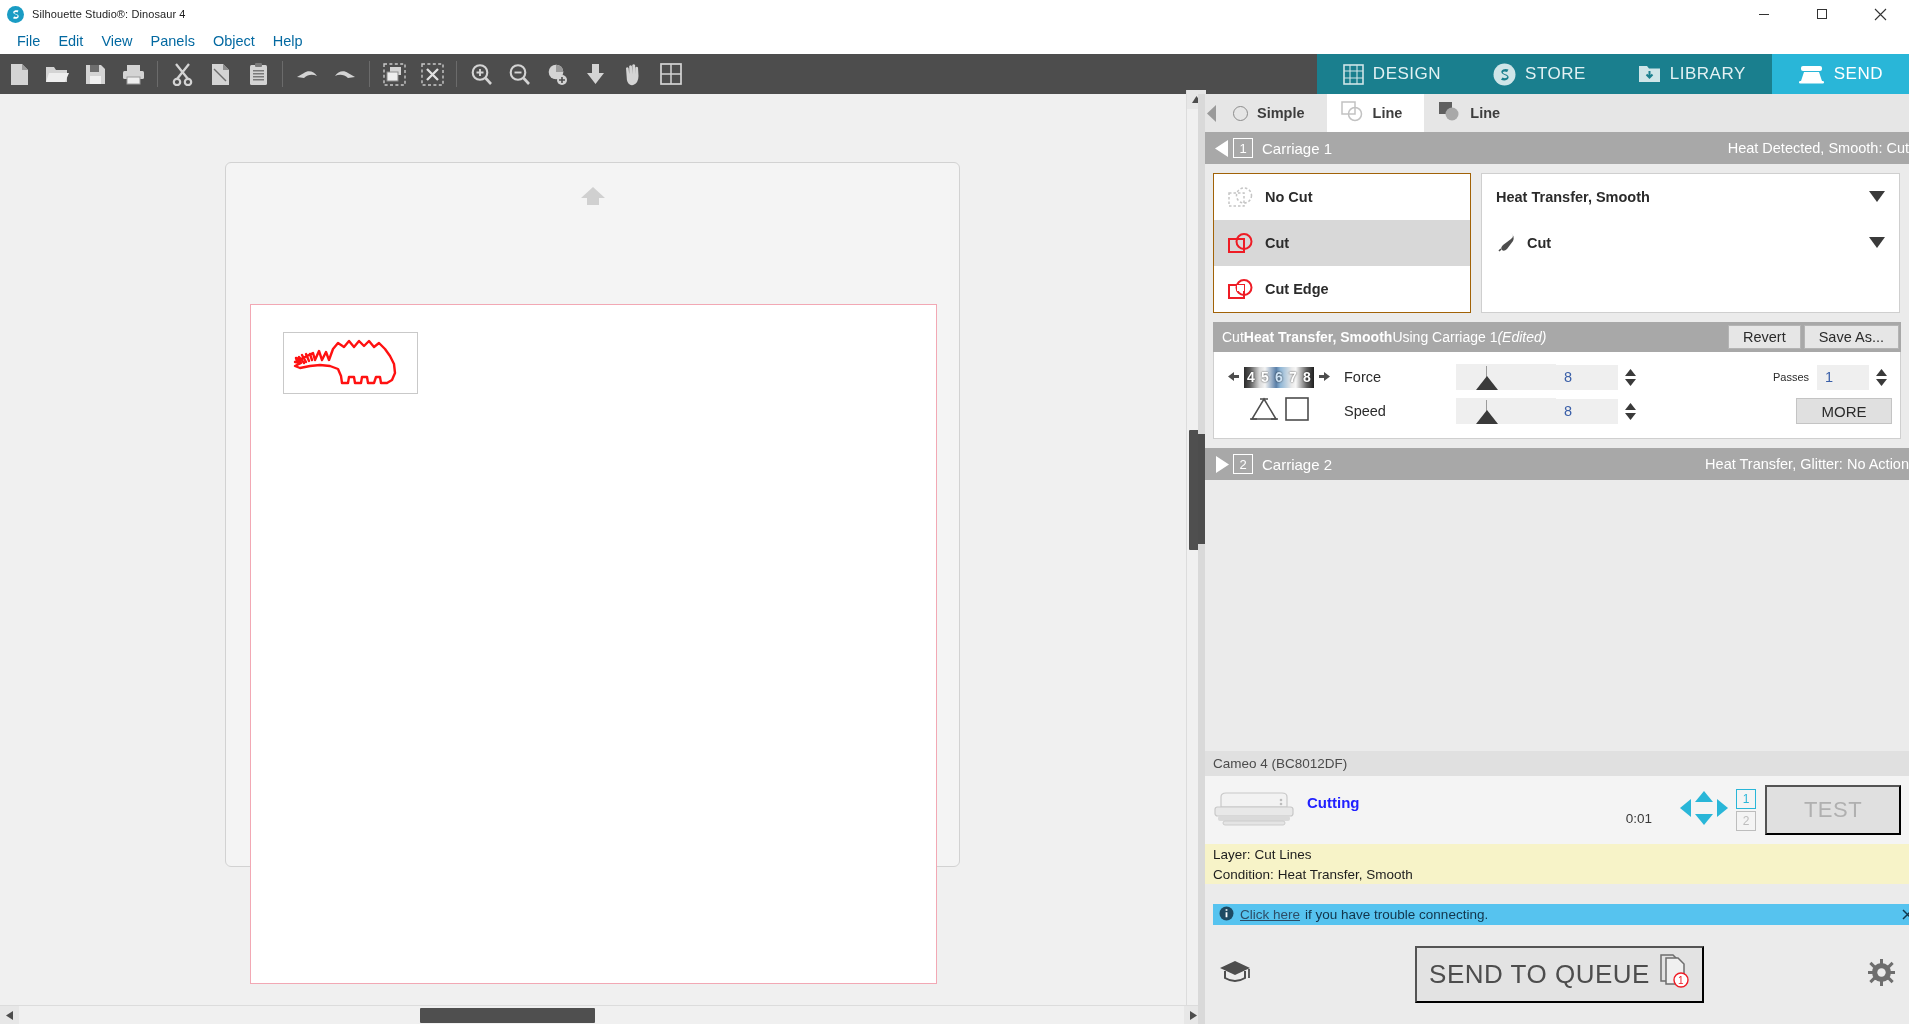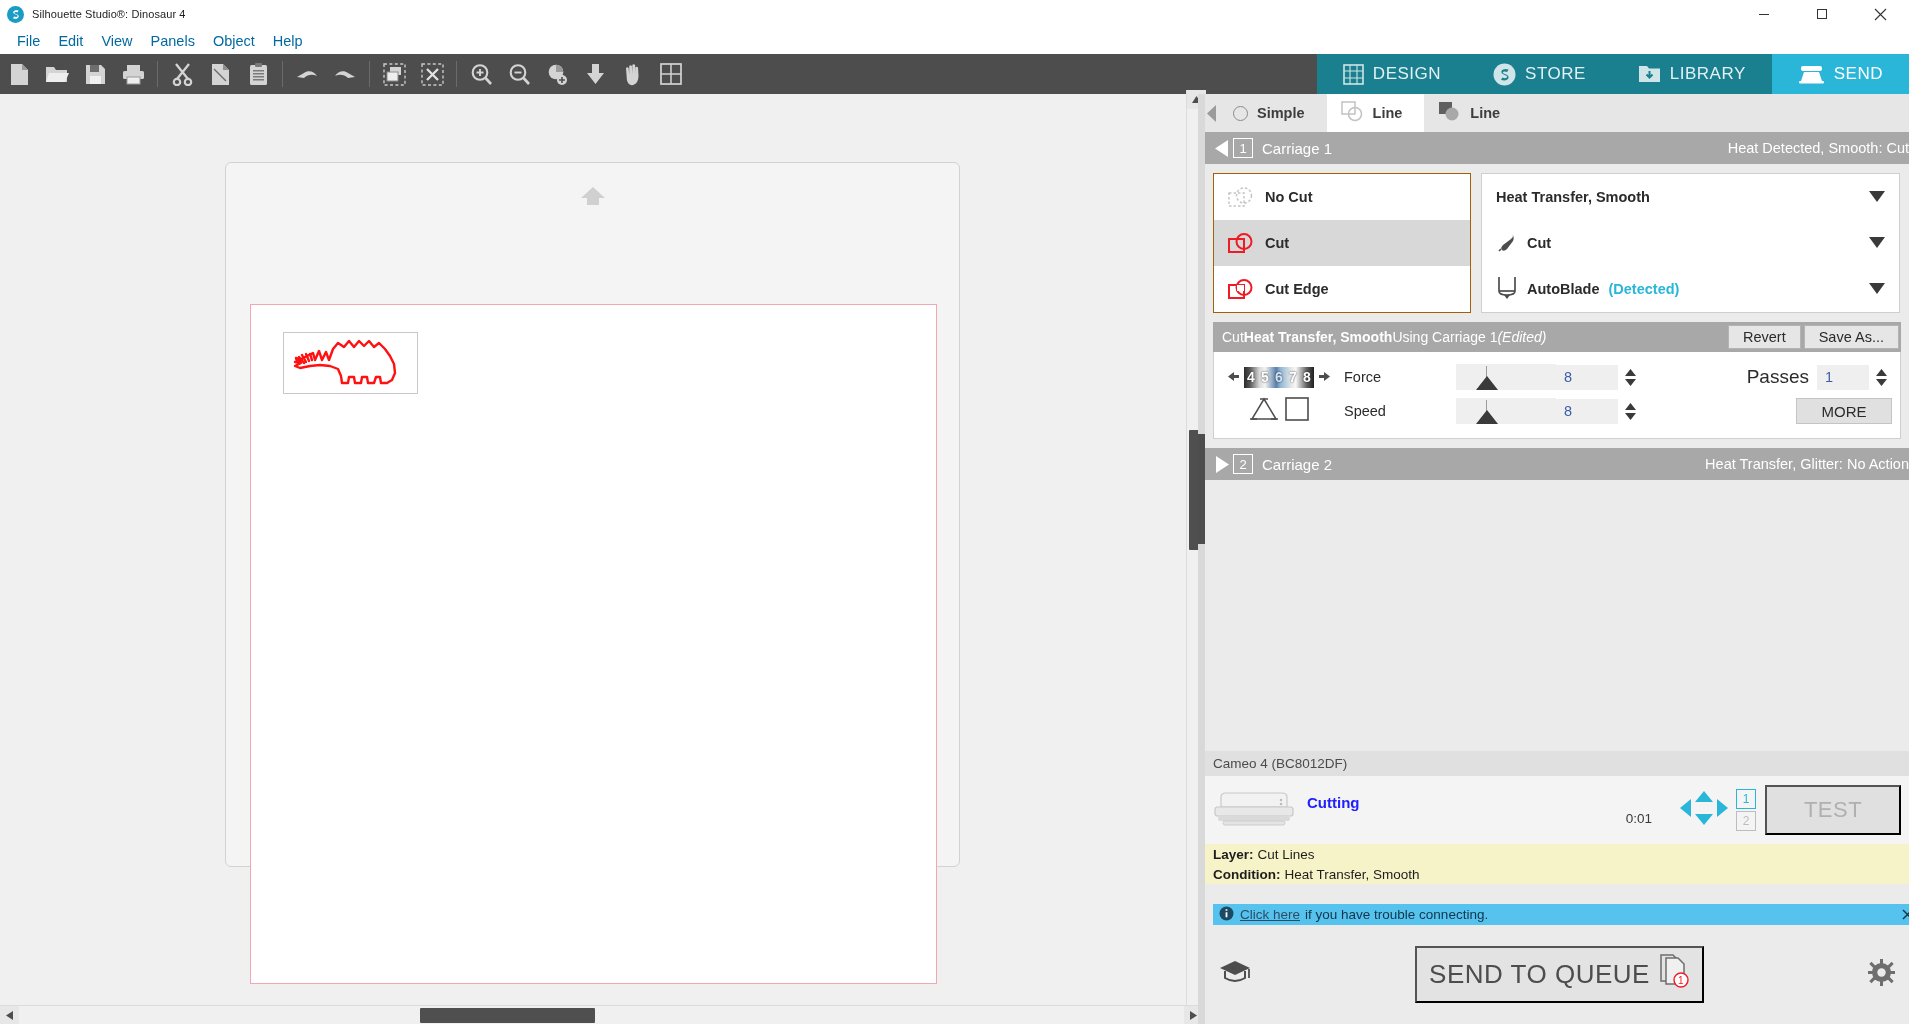--- a/index.html
+++ b/index.html
@@ -195,21 +195,21 @@
   .slider .knob {
     position: absolute; left: 20px; bottom: 0;
     width: 0; height: 0; border-left: 11px solid transparent; border-right: 11px solid transparent;
     border-bottom: 14px solid #3a3a3a;
   }
   .numbox {
     width: 62px; height: 25px; background: #efefef; font-size: 14.5px; color: #3a5fa8;
     display: flex; align-items: center; padding-left: 8px;
   }
   .spin { width: 18px; display: flex; flex-direction: column; align-items: center; gap: 3px; margin-left: 3px; }
-  .passes-lbl { font-size: 19px; color: #2b2b2b; margin-left: auto; }
+  .passes-lbl { font-size: 11px; color: #2b2b2b; margin-left: auto; }
   .more-btn {
     background: #e0e0e0; border: 1px solid #c4c4c4; color: #2b2b2b;
     font-size: 15px; width: 96px; height: 26px; display: flex;
     align-items: center; justify-content: center; margin-left: auto; margin-right: 8px;
   }
 
   
   .device-name {
     position: absolute; left: 0; bottom: 248px; width: 704px; height: 25px;
     background: #e0e0e0; font-size: 13.5px; color: #4b4b4b;
@@ -235,21 +235,21 @@
   }
 
   .job-panel { position: absolute; left: 0; bottom: 120px; width: 704px; height: 60px; }
   .job-head {
     height: 20px; background: #b7e4f5; display: flex; align-items: center;
     padding: 0 4px 0 8px; font-size: 12.5px; color: #2a7fa0; position: relative;
   }
   .job-head .time { margin-left: auto; margin-right: 8px; color: #3b8fb0; }
   .job-body { height: 40px; background: #f7f3c8; font-size: 13.5px; color: #1d1d1d; padding-left: 8px; }
   .job-body div { height: 20px; display: flex; align-items: center; }
-  .job-body b { font-weight: bold; margin-right: 4px; }
+  .job-body b { font-weight: normal; margin-right: 4px; }
 
   .notice {
     position: absolute; left: 8px; bottom: 99px; width: 704px; height: 21px;
     background: #56c3ef; display: flex; align-items: center; padding: 0 4px 0 6px;
     font-size: 13.5px; color: #12344a;
   }
   .notice a { color: #2d4d66; text-decoration: underline; margin: 0 5px 0 6px; }
   .notice .x { margin-left: auto; color: #10384d; font-size: 14px; }
 
   .send-bar {
@@ -620,36 +620,20 @@
           </span>
         </div>
         <div class="mat-row">
           <span>
             <svg width="22" height="22" viewBox="0 0 22 22">
                 <path d="M15 2 q4 3 2 8 l-6 8 q-3 3-5 1 q-2-2 1-5 l8-6 q4-3 0-6Z" fill="#4d4d4d"></path>
                 <path d="M5 18 l-2 2" stroke="#4d4d4d" stroke-width="1.6"></path>
               </svg>
           </span>
           <span>Cut</span>
-          <span class="caret">
-            <svg width="16" height="11" viewBox="0 0 16 11">
-                <path d="M0 0 H16 L8 11Z" fill="#3a3a3a"></path>
-              </svg>
-          </span>
-        </div>
-        <div class="mat-row">
-          <span>
-            <svg width="22" height="24" viewBox="0 0 22 24">
-                <path d="M3 1 v14 q0 4 8 4 q8 0 8-4 V1" fill="none" stroke="#4d4d4d" stroke-width="1.7"></path>
-                <path d="M3 15 h16" stroke="#4d4d4d" stroke-width="1.7"></path>
-                <path d="M8 19 h6 l-3 4Z" fill="#4d4d4d"></path>
-              </svg>
-          </span>
-          <span>AutoBlade</span>
-          <span class="detected">(Detected)</span>
           <span class="caret">
             <svg width="16" height="11" viewBox="0 0 16 11">
                 <path d="M0 0 H16 L8 11Z" fill="#3a3a3a"></path>
               </svg>
           </span>
         </div>
       </div>
     </div>
 
     <div class="edit-bar">

